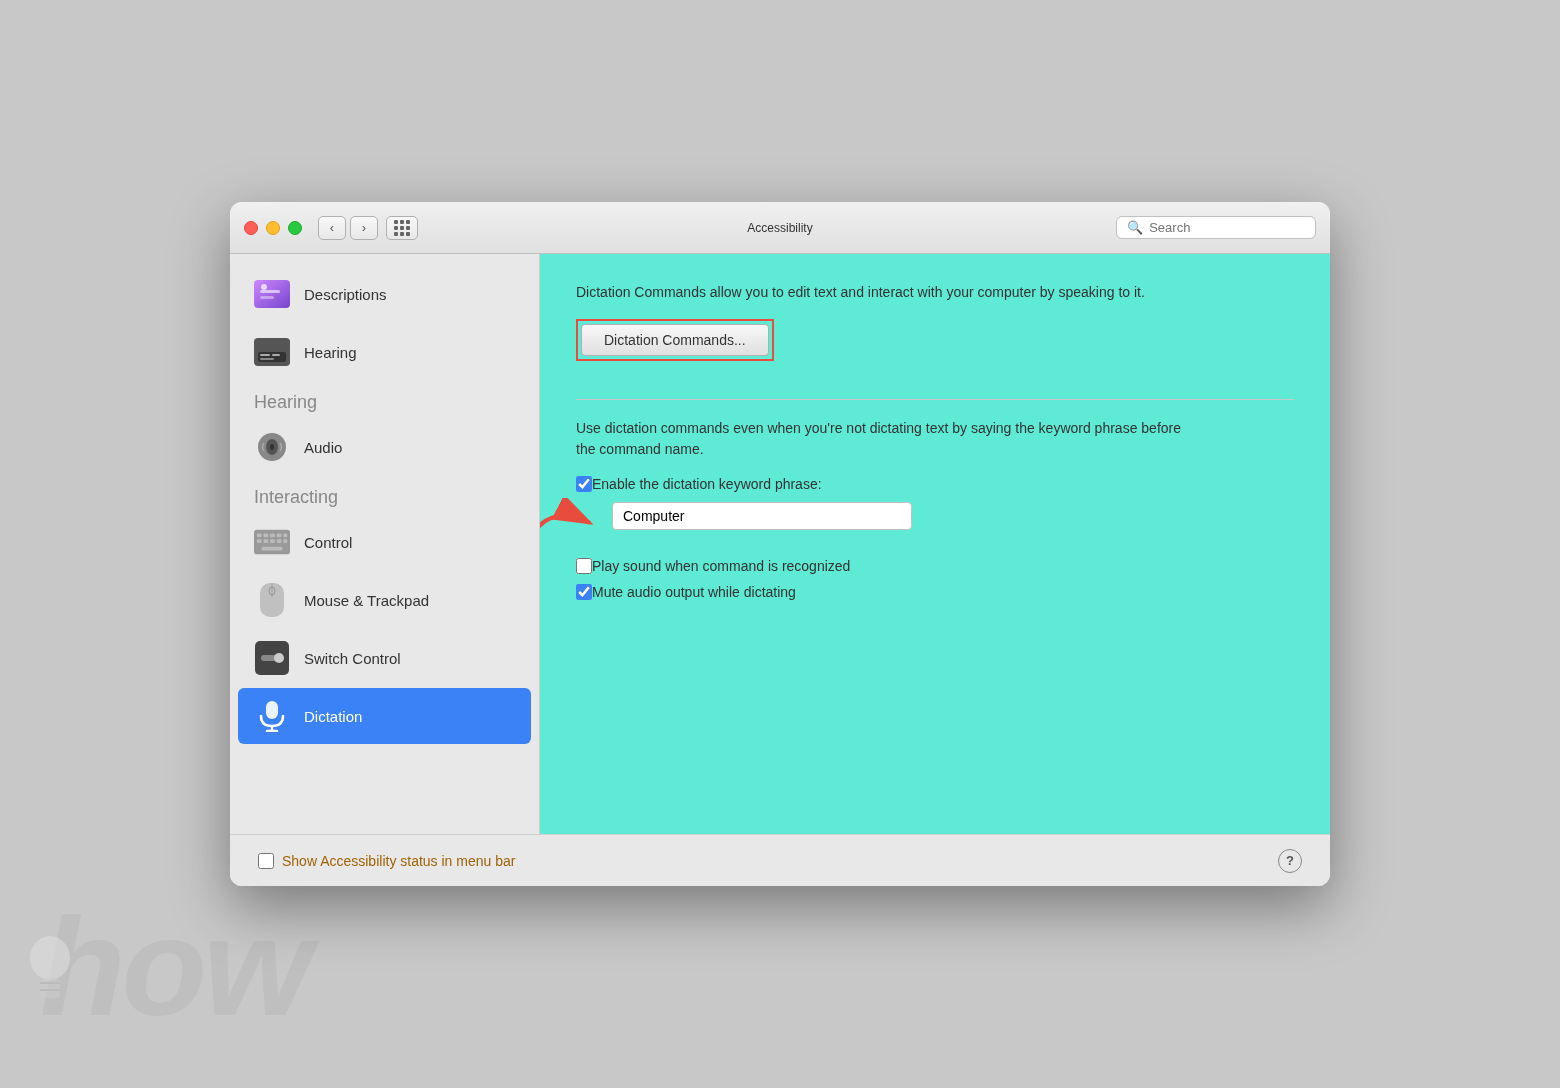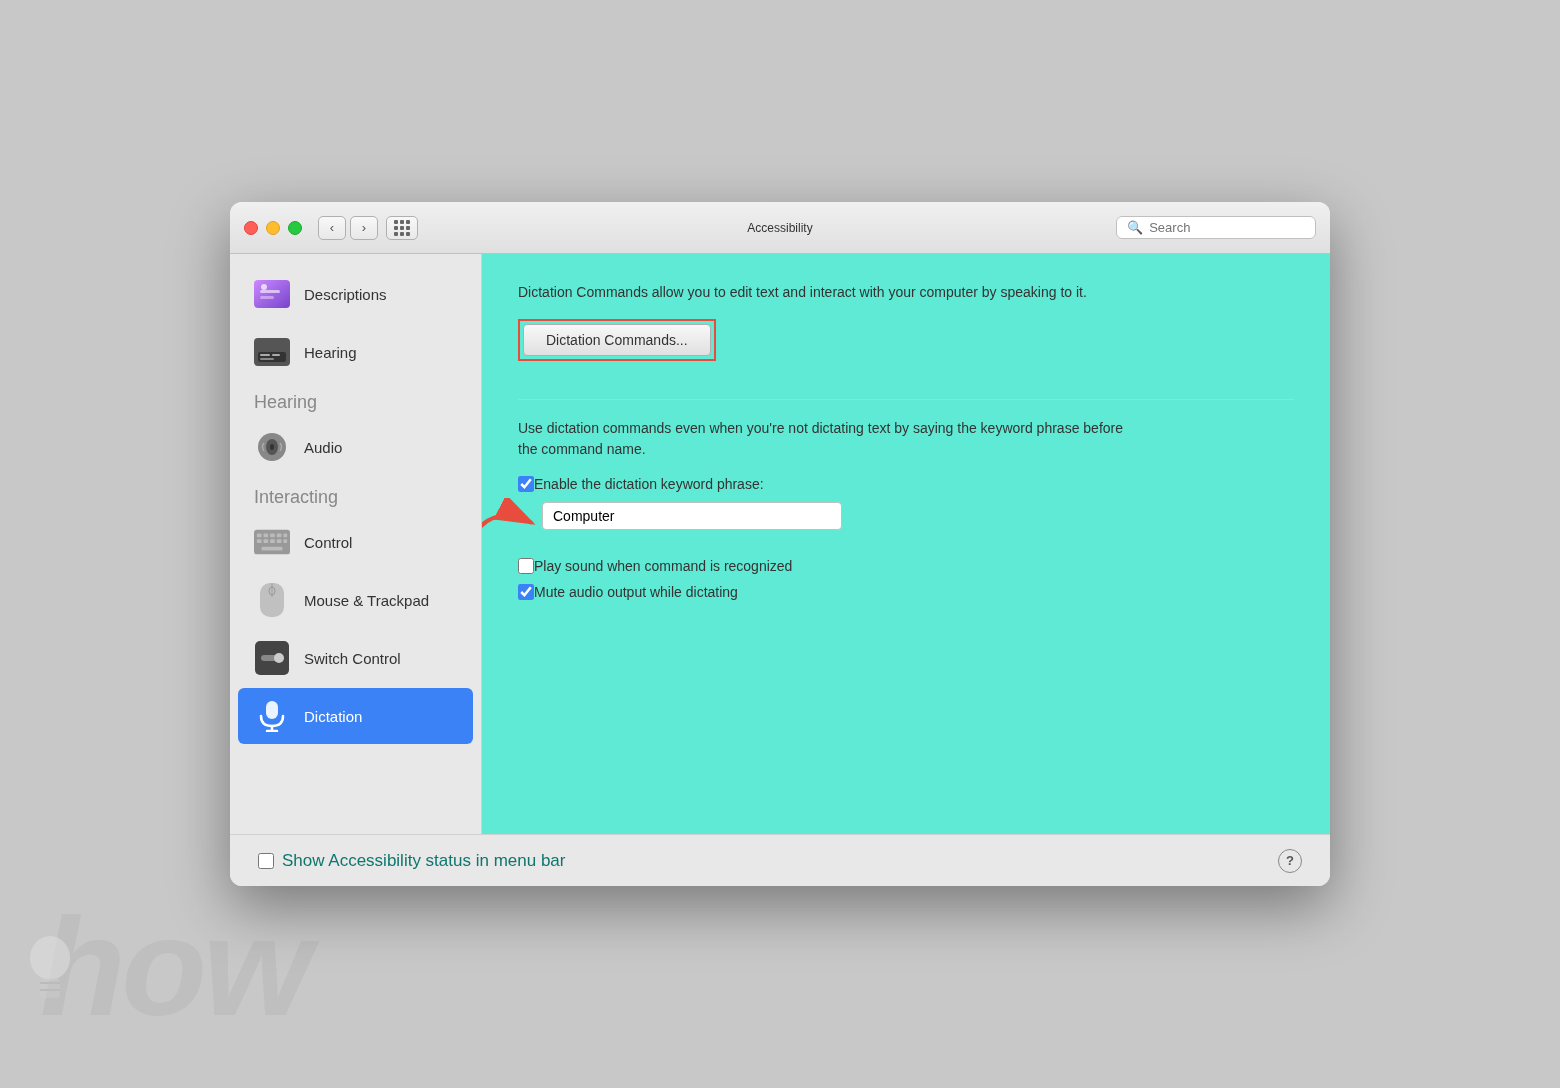--- a/index.html
+++ b/index.html
@@ -159,21 +159,21 @@
     }
 
     
     .main-content {
       display: flex;
       height: 580px;
     }
 
     
     .sidebar {
-      width: 252px;
+      width: 310px;
       background: #e8e8e8;
       border-right: 1px solid #d0d0d0;
       padding: 10px 0;
       overflow-y: auto;
       position: relative;
     }
 
     .sidebar-item {
       display: flex;
       align-items: center;
@@ -306,22 +306,22 @@
       padding: 0 28px;
     }
 
     .show-status-row {
       display: flex;
       align-items: center;
       gap: 8px;
     }
 
     .show-status-label {
-      font-size: 17px;
-      color: #0f766e;
+      font-size: 14px;
+      color: #a16207;
     }
 
     .help-btn {
       margin-left: auto;
       width: 24px;
       height: 24px;
       border-radius: 50%;
       border: 1.5px solid #888;
       background: transparent;
       display: flex;
@@ -507,21 +507,21 @@
       <div style="position:relative; margin-left:24px; margin-bottom:14px; display:inline-block;">
         
         <svg style="position:absolute; left:-80px; top:50%; transform:translateY(-50%);" width="90" height="50" viewBox="0 0 90 50">
           <defs>
             <marker id="arrowhead" markerWidth="10" markerHeight="7" refX="9" refY="3.5" orient="auto">
               <polygon points="0 0, 10 3.5, 0 7" fill="#e74c3c"></polygon>
             </marker>
           </defs>
           <path d="M 10 40 Q 30 5 70 25" stroke="#e74c3c" stroke-width="4" fill="none" marker-end="url(#arrowhead)"></path>
         </svg>
-        <input type="text" class="keyword-input" style="margin-left: 0px; display: inline-block;" value="Computer">
+        <input type="text" class="keyword-input" style="margin-left: 12px; display: inline-block;" value="Computer">
       </div>
 
       
       <div class="checkbox-row">
         <input type="checkbox" class="checkbox-input" id="playSound" style="">
         <label for="playSound">Play sound when command is recognized</label>
       </div>
 
       
       <div class="checkbox-row">

